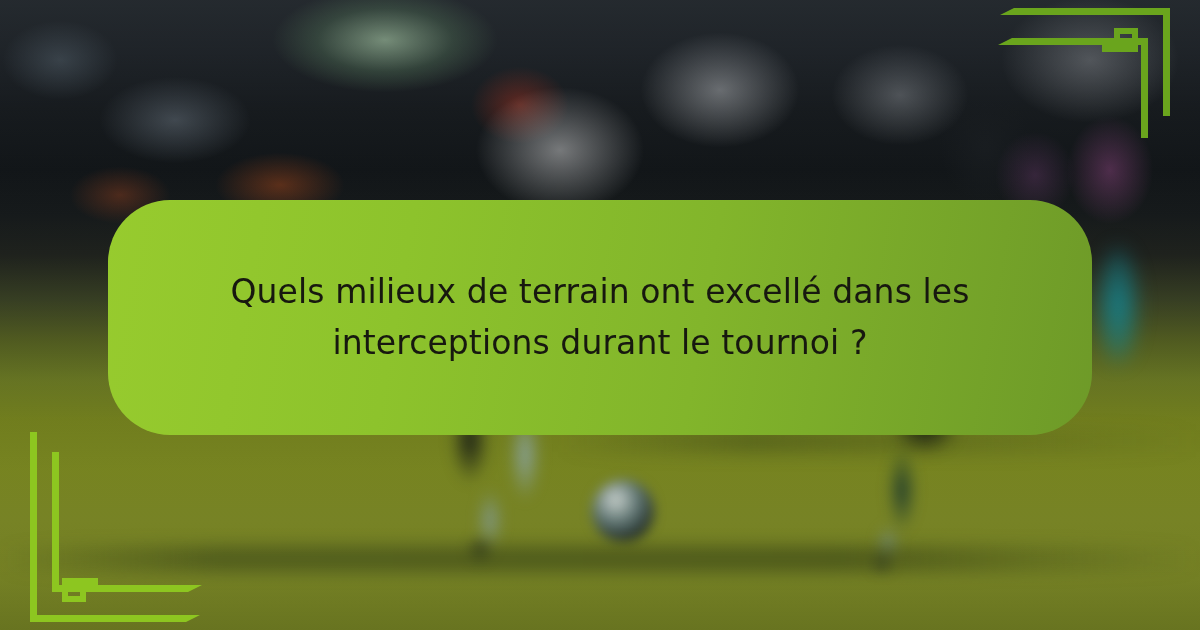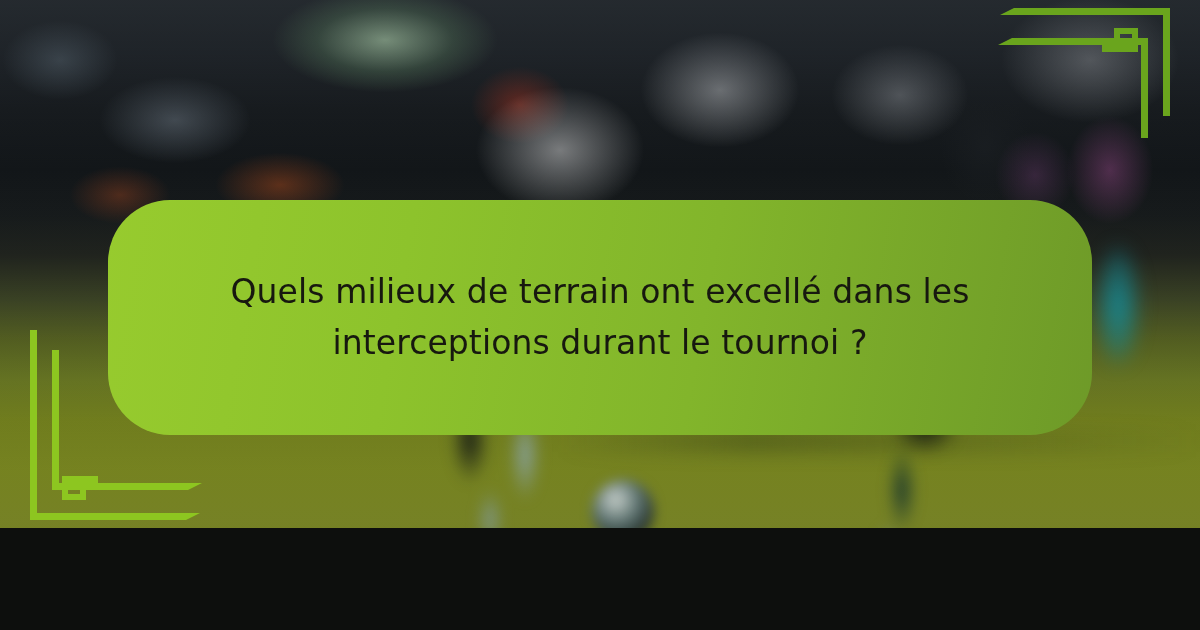--- a/index.html
+++ b/index.html
@@ -6,21 +6,21 @@
 
   html, body {
     width:1200px; height:630px;
     overflow:hidden;
     background:#0d0f0d;
     font-family:"Liberation Sans", sans-serif;
   }
 
   #stage {
     position:relative;
-    width:1200px; height:528px;
+    width:1200px; height:630px;
     overflow:hidden;
   }
 
   
   .bg-photo {
     position:absolute; inset:0;
     background:
       
       radial-gradient(ellipse 150px 70px at 385px 40px, rgba(180,215,180,.85) 0%, rgba(120,170,125,.35) 45%, rgba(0,0,0,0) 75%),
       radial-gradient(ellipse 120px 90px at 560px 150px, rgba(255,255,255,.55) 0%, rgba(255,255,255,0) 70%),

